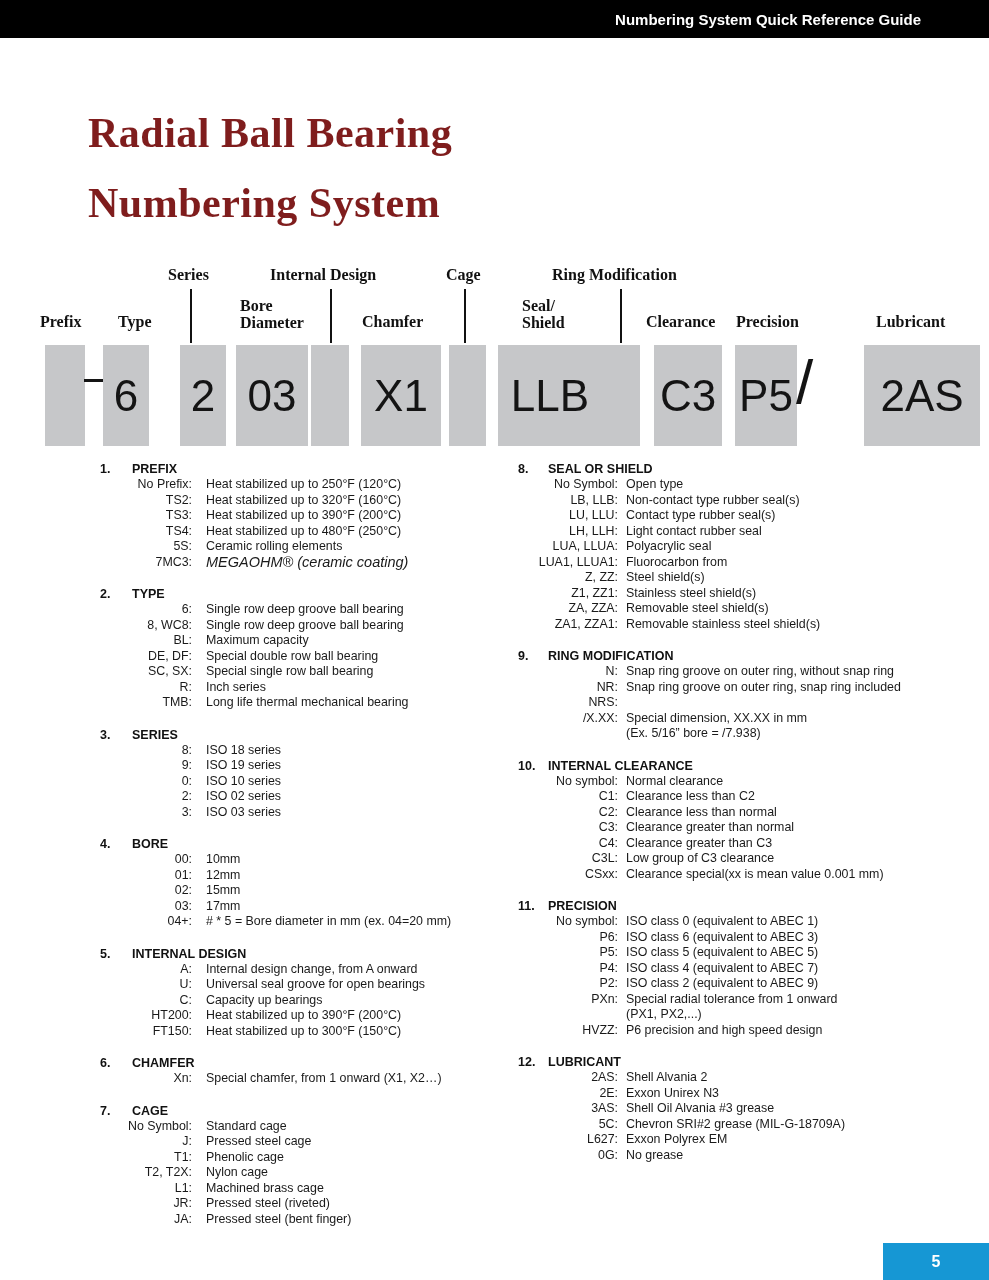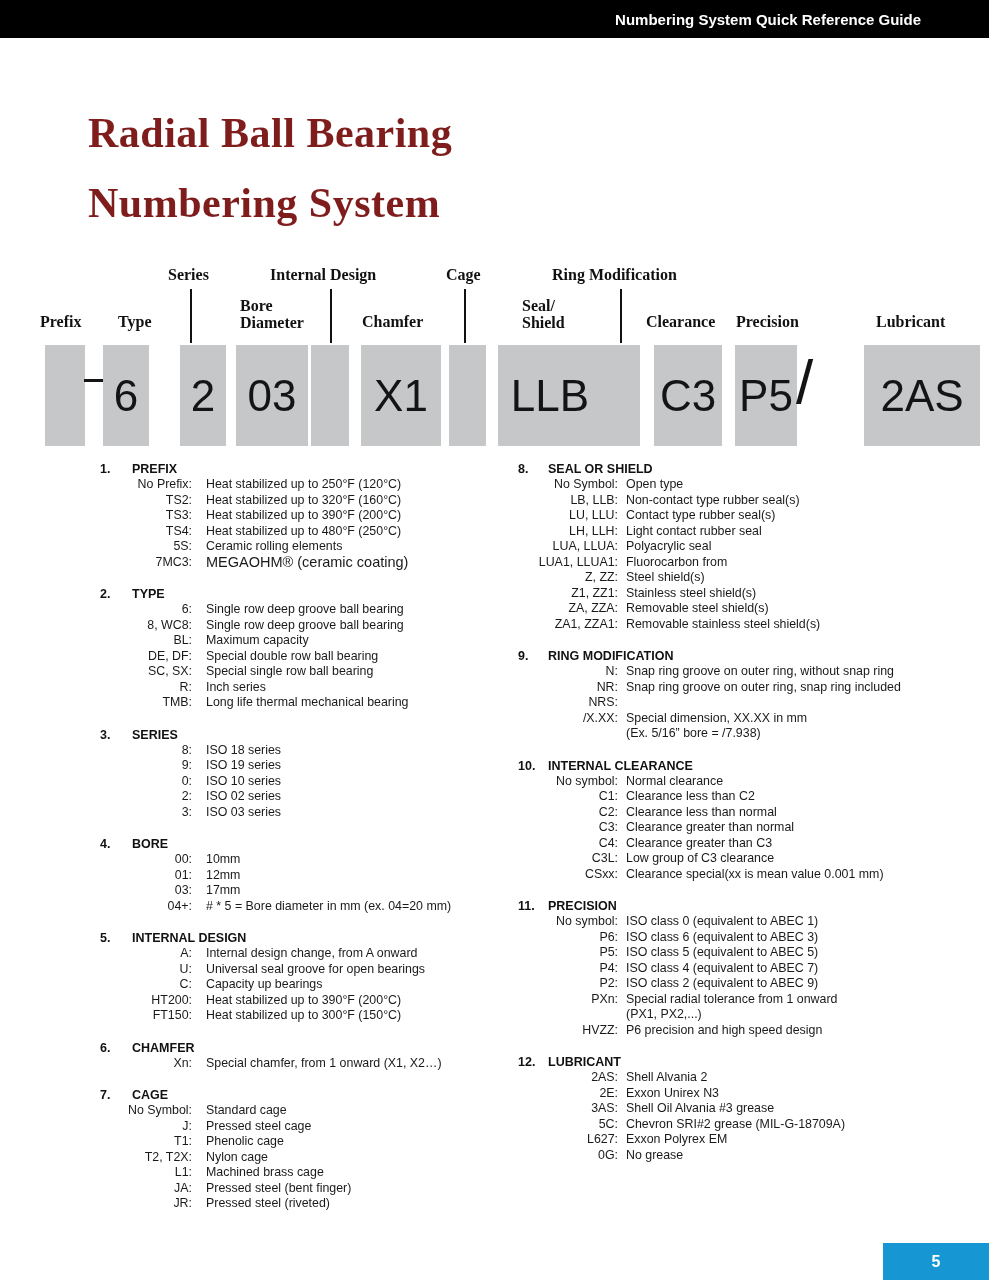--- a/index.html
+++ b/index.html
@@ -54,21 +54,21 @@
   .sec-head { font-weight:bold; font-size:12.5px; line-height:16px; color:#111; }
   .sec-num { display:inline-block; width:32px; }
   .col-right .sec-num { width:30px; }
   .row {
     display:grid; font-size:12.4px; line-height:15.5px; color:#1a1a1a;
   }
   .col-left  .row { grid-template-columns:92px 1fr;  column-gap:14px; }
   .col-right .row { grid-template-columns:100px 1fr; column-gap:8px; }
   .key { text-align:right; white-space:nowrap; }
   .val { text-align:left; }
-  .val.big { font-size:14.5px; }
+  .val.big { font-size:14.5px;font-style:italic; }
 
   
   .page-num-box {
     position:absolute; right:0; top:1243px; width:106px; height:37px;
     background:#1697d4; color:#ffffff; font-weight:bold; font-size:16px;
     display:flex; align-items:center; justify-content:center;
   }
 </style>
 </head>
 <body>
@@ -211,20 +211,24 @@
       <div class="sec-head"><span class="sec-num">4.</span><span class="sec-title">BORE</span></div>
       <div class="row">
         <span class="key">00:</span>
         <span class="val">10mm</span>
       </div>
       <div class="row">
         <span class="key">01:</span>
         <span class="val">12mm</span>
       </div>
       <div class="row">
+        <span class="key">02:</span>
+        <span class="val">15mm</span>
+      </div>
+      <div class="row">
         <span class="key">03:</span>
         <span class="val">17mm</span>
       </div>
       <div class="row">
         <span class="key">04+:</span>
         <span class="val"># * 5 = Bore diameter in mm (ex. 04=20 mm)</span>
       </div>
     </div>
     <div class="sec">
       <div class="sec-head"><span class="sec-num">5.</span><span class="sec-title">INTERNAL DESIGN</span></div>
@@ -272,26 +276,26 @@
       </div>
       <div class="row">
         <span class="key">T2, T2X:</span>
         <span class="val">Nylon cage</span>
       </div>
       <div class="row">
         <span class="key">L1:</span>
         <span class="val">Machined brass cage</span>
       </div>
       <div class="row">
+        <span class="key">JR:</span>
+        <span class="val">Pressed steel (riveted)</span>
+      </div>
+      <div class="row">
         <span class="key">JA:</span>
         <span class="val">Pressed steel (bent finger)</span>
-      </div>
-      <div class="row">
-        <span class="key">JR:</span>
-        <span class="val">Pressed steel (riveted)</span>
       </div>
     </div>
   </div>
 <div class="col col-right" id="col-right">
     <div class="sec">
       <div class="sec-head"><span class="sec-num">8.</span><span class="sec-title">SEAL OR SHIELD</span></div>
       <div class="row">
         <span class="key">No Symbol:</span>
         <span class="val">Open type</span>
       </div>

